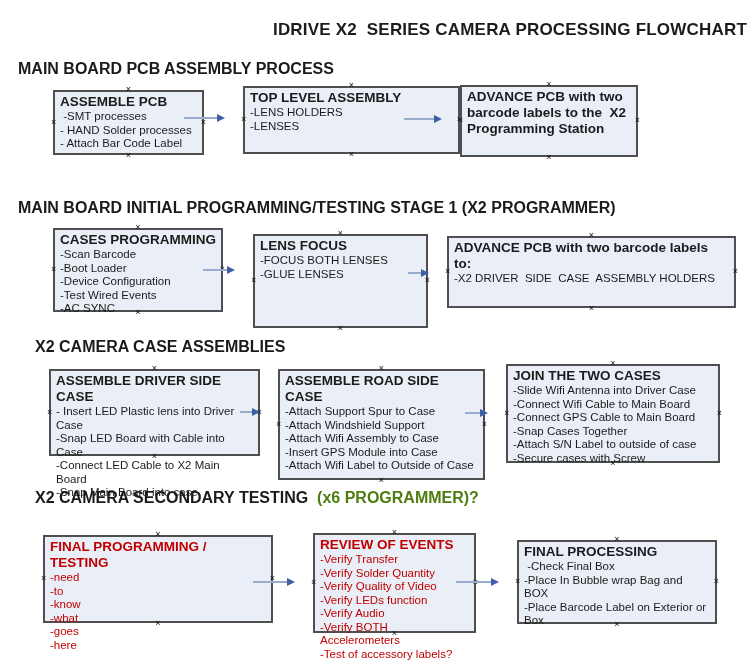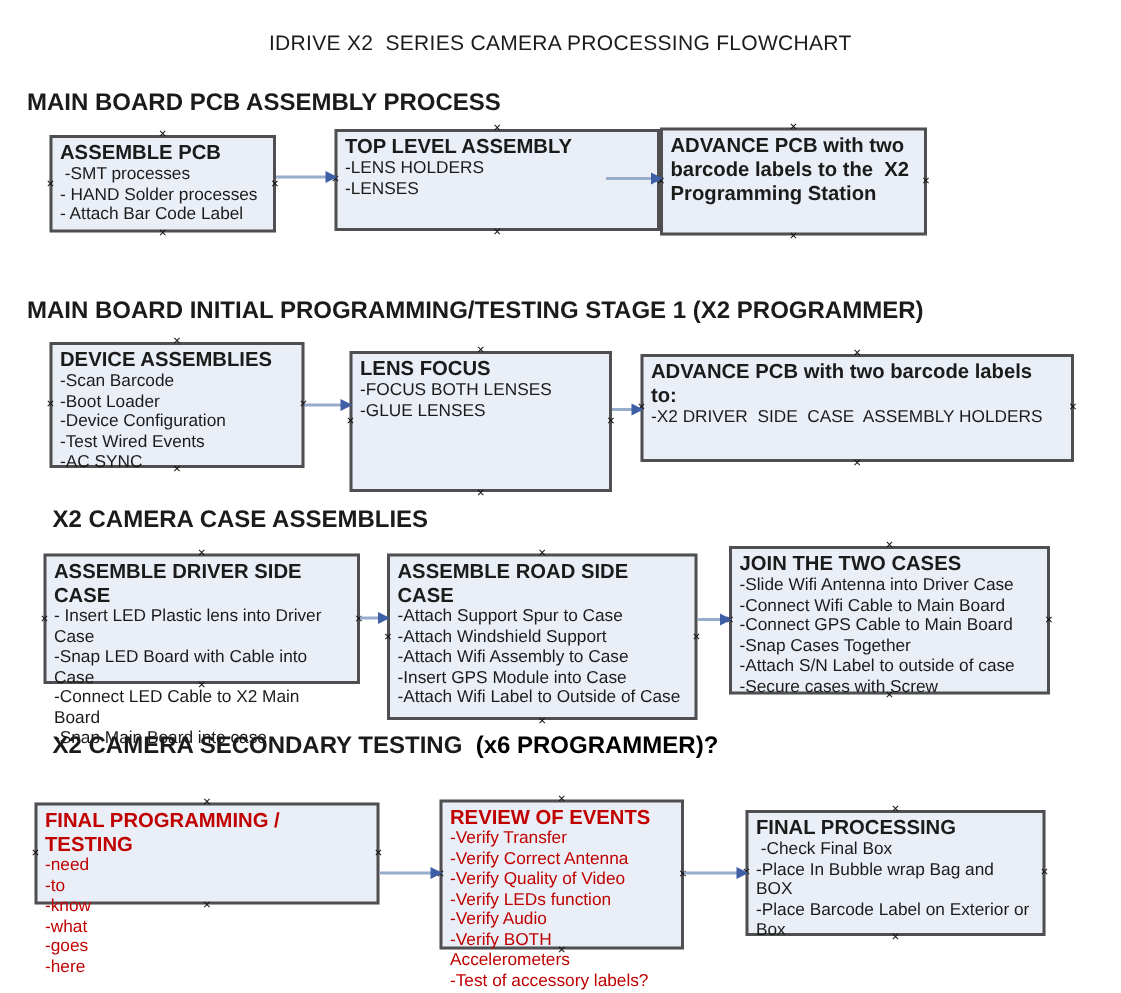--- a/index.html
+++ b/index.html
@@ -2,30 +2,30 @@
 <html><head>
 <meta charset="utf-8">
 <style>
   html,body{margin:0;padding:0;background:#fff;}
   #canvas{
     position:relative;width:747px;height:662px;background:#ffffff;
     font-family:"Liberation Sans","DejaVu Sans",sans-serif;color:#1b1b1b;
     overflow:hidden;
   }
   .main-title{
-    position:absolute;top:20px;left:0;width:100%;text-align:center;
-    font-size:14px;font-weight:normal;letter-spacing:.2px;white-space:pre;
+    position:absolute;top:20px;left:0;width:100%;text-align:right;
+    font-size:17px;font-weight:bold;letter-spacing:.2px;white-space:pre;
   }
   .sec-header{
     position:absolute;font-size:16px;font-weight:bold;white-space:pre;
   }
-  .sec-header .red{color:#000000;}
+  .sec-header .red{color:#4d7c0f;}
   .fc-box{
     position:absolute;background:#eaeef6;border:2px solid #4f4f52;
-    box-sizing:border-box;padding:2px 5px 0 5px;overflow:visible;
+    box-sizing:border-box;padding:2px 5px 0 5px;overflow:visible;margin-left:20px;
   }
   .box-title{font-size:13.5px;font-weight:bold;line-height:16px;white-space:pre-wrap;}
   .box-item{font-size:11.5px;line-height:13.5px;white-space:pre-wrap;}
   .red-box .box-title,.red-box .box-item{color:#c00000;}
   .anchor{position:absolute;font-size:9px;line-height:1;color:#111;font-weight:normal;}
   .anchor::before{content:"\00d7";}
   .a-top{top:-7px;left:50%;transform:translateX(-50%);}
   .a-bottom{bottom:-7px;left:50%;transform:translateX(-50%);}
   .a-left{left:-4px;top:50%;transform:translateY(-55%);}
   .a-right{right:-4px;top:50%;transform:translateY(-55%);}
@@ -80,21 +80,21 @@
       <span class="head"></span>
     </div>
 
   <div class="sec-header" style="left:18px;top:199px">MAIN BOARD INITIAL PROGRAMMING/TESTING STAGE 1 (X2 PROGRAMMER)</div>
 
   <div class="fc-box" style="left:33px;top:228px;width:170px;height:84px">
     <span class="anchor a-top"></span>
     <span class="anchor a-bottom"></span>
     <span class="anchor a-left"></span>
     <span class="anchor a-right"></span>
-    <div class="box-title">DEVICE ASSEMBLIES</div>
+    <div class="box-title">CASES PROGRAMMING</div>
     <div class="box-item">-Scan Barcode</div>
     <div class="box-item">-Boot Loader</div>
     <div class="box-item">-Device Configuration</div>
     <div class="box-item">-Test Wired Events</div>
     <div class="box-item">-AC SYNC</div>
   </div>
 
   <div class="fc-box" style="left:233px;top:234px;width:175px;height:94px">
     <span class="anchor a-top"></span>
     <span class="anchor a-bottom"></span>
@@ -164,42 +164,42 @@
 
   <div class="arrow" style="left:240px;top:411px;width:18px">
       <span class="head"></span>
     </div>
   <div class="arrow" style="left:465px;top:412px;width:21px">
       <span class="head"></span>
     </div>
 
   <div class="sec-header" style="left:35px;top:489px"><span>X2 CAMERA SECONDARY TESTING  </span><span class="red">(x6 PROGRAMMER)?</span></div>
 
-  <div class="fc-box red-box" style="left:23px;top:535px;width:230px;height:68px">
+  <div class="fc-box red-box" style="left:23px;top:535px;width:230px;height:88px">
     <span class="anchor a-top"></span>
     <span class="anchor a-bottom"></span>
     <span class="anchor a-left"></span>
     <span class="anchor a-right"></span>
     <div class="box-title">FINAL PROGRAMMING / TESTING</div>
     <div class="box-item">-need</div>
     <div class="box-item">-to</div>
     <div class="box-item">-know</div>
     <div class="box-item">-what</div>
     <div class="box-item">-goes</div>
     <div class="box-item">-here</div>
   </div>
 
   <div class="fc-box red-box" style="left:293px;top:533px;width:163px;height:100px">
     <span class="anchor a-top"></span>
     <span class="anchor a-bottom"></span>
     <span class="anchor a-left"></span>
     <span class="anchor a-right"></span>
     <div class="box-title">REVIEW OF EVENTS</div>
     <div class="box-item">-Verify Transfer</div>
-    <div class="box-item">-Verify Correct Antenna</div>
+    <div class="box-item">-Verify Solder Quantity</div>
     <div class="box-item">-Verify Quality of Video</div>
     <div class="box-item">-Verify LEDs function</div>
     <div class="box-item">-Verify Audio</div>
     <div class="box-item">-Verify BOTH Accelerometers</div>
     <div class="box-item">-Test of accessory labels?</div>
   </div>
 
   <div class="fc-box" style="left:497px;top:540px;width:200px;height:84px">
     <span class="anchor a-top"></span>
     <span class="anchor a-bottom"></span>

